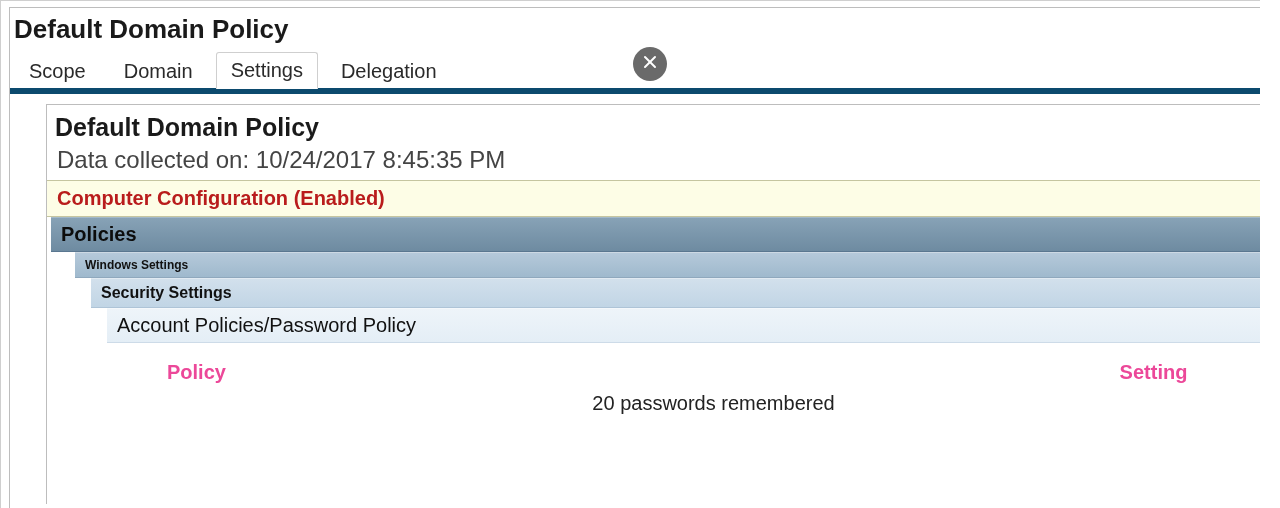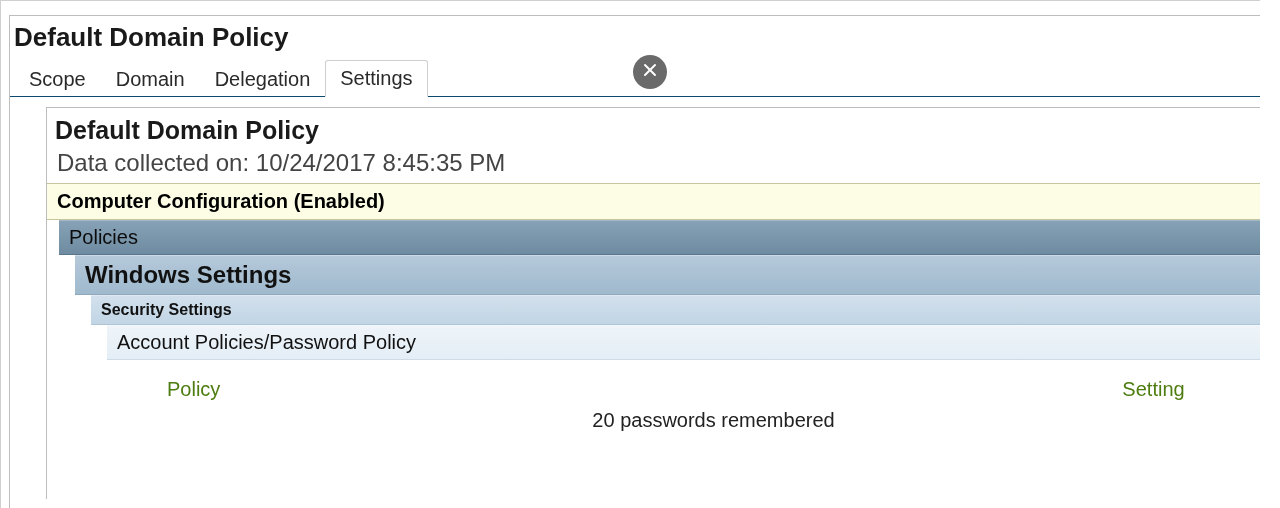--- a/index.html
+++ b/index.html
@@ -10,43 +10,43 @@
     color: #222;
     width: 1280px;
     height: 508px;
     overflow: hidden;
   }
   .outer-frame {
     border-left: 1px solid #cfcfcf;
     border-top: 1px solid #cfcfcf;
     width: 1260px;
     height: 508px;
-    padding: 14px 0 0 8px;
+    padding: 6px 0 0 8px;
   }
   .inner-frame {
     border-left: 1px solid #bdbdbd;
     border-top: 1px solid #bdbdbd;
     height: 100%;
     position: relative;
   }
   .title-bar {
     padding: 6px 4px 2px 4px;
   }
   .title-text {
     font-size: 26px;
     font-weight: 700;
     color: #1a1a1a;
   }
   .tabs {
     display: flex;
     align-items: flex-end;
     margin-top: 4px;
-    border-bottom: 1px solid #0c4a6e;
+    border-bottom: 6px solid #0c4a6e;
     padding-left: 4px;
-    gap: 0;
+    gap: 8px;
   }
   .tab {
     padding: 6px 14px 6px 14px;
     font-size: 20px;
     color: #2a2a2a;
     border: 1px solid transparent;
     border-bottom: none;
     position: relative;
     top: 1px;
     cursor: pointer;
@@ -81,42 +81,42 @@
     padding-left: 2px;
   }
   .section-computer-config {
     margin-top: 6px;
     border-top: 1px solid #c5c5a0;
     border-bottom: 1px solid #c5c5a0;
     background: #fdfde6;
     padding: 6px 10px;
     font-size: 20px;
     font-weight: 700;
-    color: #000000;
+    color: #b91c1c;
     cursor: pointer;
   }
   .section-policies {
-    margin-left: 12px;
+    margin-left: 4px;
     background: #7a96ab;
     background: linear-gradient(to bottom, #87a2b6 0%, #6e8ba1 100%);
     border-top: 1px solid #a3b9c9;
     border-bottom: 1px solid #5a7790;
     padding: 5px 10px;
     font-size: 20px;
-    font-weight: 400;
+    font-weight: 700;
     color: #0c0c0c;
     cursor: pointer;
   }
   .section-windows {
     margin-left: 28px;
     background: linear-gradient(to bottom, #b5c9da 0%, #9fb9cd 100%);
     border-top: 1px solid #cdd9e4;
     border-bottom: 1px solid #8fa8bd;
     padding: 5px 10px;
-    font-size: 24px;
+    font-size: 12px;
     font-weight: 700;
     color: #111;
     cursor: pointer;
   }
   .section-security {
     margin-left: 44px;
     background: linear-gradient(to bottom, #d2e0ec 0%, #c1d5e5 100%);
     border-top: 1px solid #e1eaf2;
     border-bottom: 1px solid #aec4d7;
     padding: 5px 10px;
@@ -145,21 +145,21 @@
     display: flex;
     padding: 4px 0;
   }
   .col-policy {
     flex: 0 0 880px;
   }
   .col-setting {
     flex: 1;
     text-align: center;
   }
-  .th { font-weight: 400; color: #4d7c0f; }
+  .th { font-weight: 700; color: #ec4899; }
   .td { color: #222; }
   .close-circle {
     position: absolute;
     left: 623px;
     top: 39px;
     width: 34px;
     height: 34px;
     border-radius: 50%;
     background: #6a6a6a;
     color: #fff;
@@ -187,22 +187,22 @@
       </span>
     </div>
 
     <div class="title-bar">
       <span class="title-text">Default Domain Policy</span>
     </div>
 
     <div class="tabs">
       <div class="tab">Scope</div>
       <div class="tab">Domain</div>
+      <div class="tab active">Settings</div>
       <div class="tab">Delegation</div>
-      <div class="tab active">Settings</div>
     </div>
 
     <div class="content-panel">
       <div class="panel-header">
         <div class="panel-title">Default Domain Policy</div>
         <div class="collected">
           <span>Data collected on: </span><span>10/24/2017 8:45:35 PM</span>
         </div>
       </div>
 

